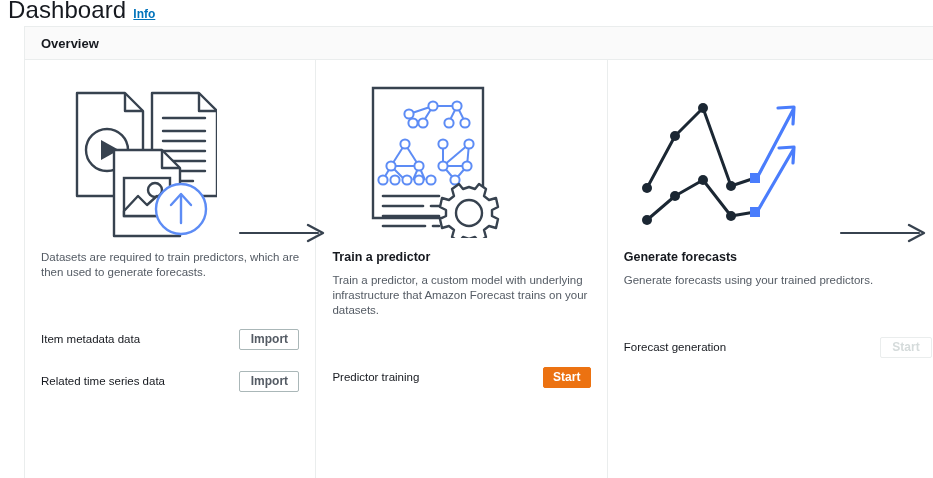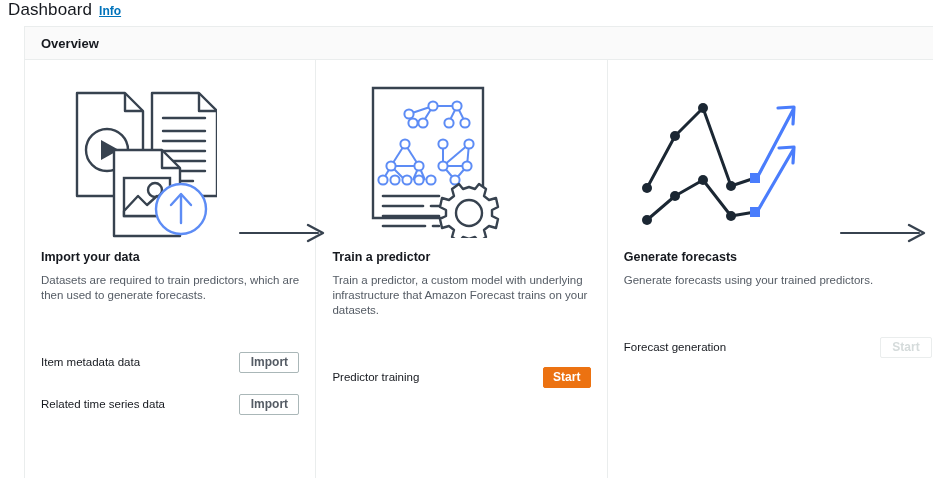--- a/index.html
+++ b/index.html
@@ -21,21 +21,21 @@
   .page-header {
     position: absolute;
     left: 0; top: 0;
     width: 933px;
     height: 24px;
     display: flex;
     align-items: baseline;
     padding-left: 8px;
   }
   .page-title {
-    font-size: 17px;
+    font-size: 24px;
     font-weight: 400;
     color: #16191f;
     letter-spacing: 0.1px;
     line-height: 20px;
   }
   .info-link {
     margin-left: 7px;
     font-size: 12px;
     font-weight: bold;
     color: #0073bb;
@@ -234,21 +234,20 @@
             <circle cx="98" cy="112" r="7" stroke="#37424f" stroke-width="2.4" fill="#fff"></circle>
             <path d="M67 133 L81 118 L90 127 L100 118 L113 131 V138 H67 Z" stroke="#37424f" stroke-width="2.4" fill="#fff" stroke-linejoin="round"></path>
 
             <circle cx="124" cy="131" r="25" stroke="#5d8cf5" stroke-width="2.4" fill="#fff"></circle>
             <line x1="124" y1="145" x2="124" y2="117" stroke="#5d8cf5" stroke-width="2.4" stroke-linecap="round"></line>
             <path d="M114 127 L124 116 L134 127" stroke="#5d8cf5" stroke-width="2.4" fill="none" stroke-linecap="round" stroke-linejoin="round"></path>
           </svg>
         </div>
 
         <div class="col-text">
-          <p class="col-heading">Import your data</p>
           <p class="col-desc">Datasets are required to train predictors, which are then used to generate forecasts.</p>
         </div>
 
         <div class="rows">
 
           <div class="row">
             <span class="row-label">Item metadata data</span>
             <button class="btn btn-normal">Import</button>
           </div>
 

